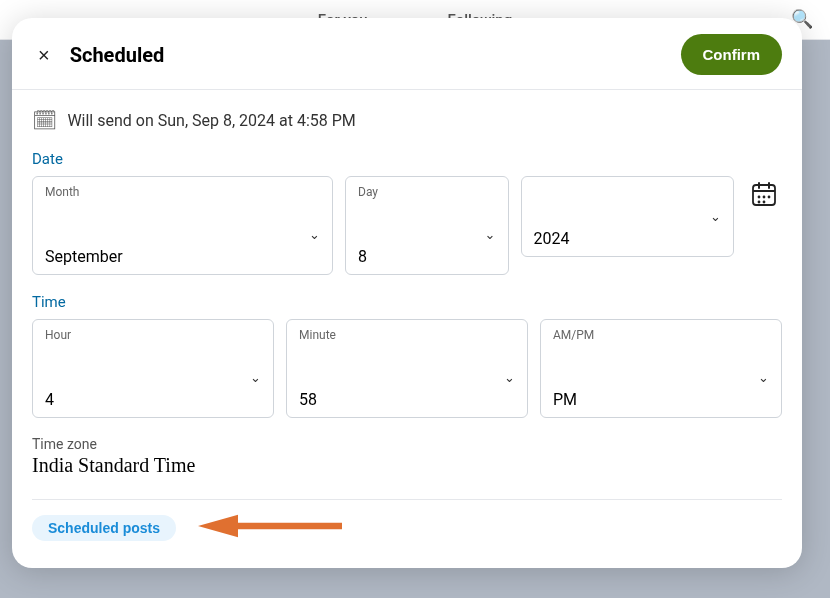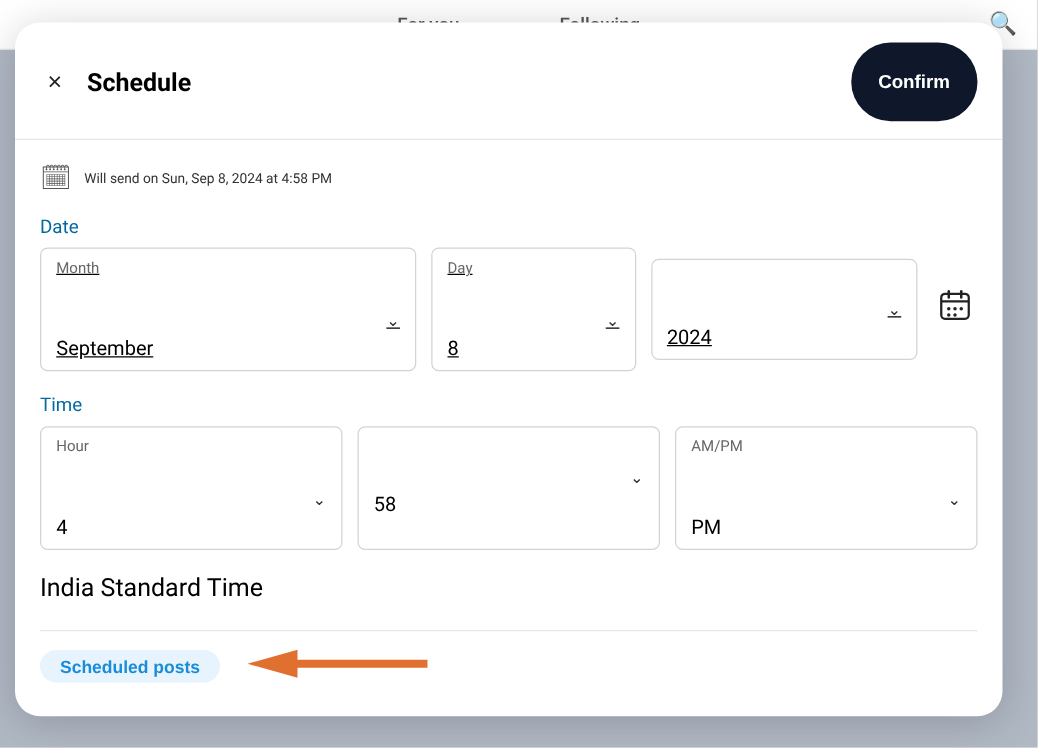--- a/index.html
+++ b/index.html
@@ -92,25 +92,25 @@
       line-height: 1;
     }
 
     .modal-title {
       font-size: 20px;
       font-weight: 700;
       color: #000;
     }
 
     .confirm-btn {
-      background: #0f172a;
+      background: #4d7c0f;
       color: #fff;
       border: none;
       border-radius: 999px;
-      padding: 23px 22px;
+      padding: 12px 22px;
       font-size: 15px;
       font-weight: 700;
       cursor: pointer;
     }
 
     
     .modal-body {
       padding: 18px 20px 20px 20px;
     }
 
@@ -121,39 +121,38 @@
       gap: 10px;
       margin-bottom: 18px;
     }
 
     .calendar-clock-icon {
       font-size: 20px;
       color: #555;
     }
 
     .schedule-info-text {
-      font-size: 11px;
+      font-size: 16px;
       color: #333;
     }
 
     
     .section-label {
       font-size: 15px;
       color: #0369a1;
       font-weight: 400;
       margin-bottom: 8px;
     }
 
     
     .date-row {
       display: flex;
       gap: 12px;
       margin-bottom: 18px;
-      align-items: center;
-      text-decoration: underline;
+      align-items: flex-start;
     }
 
     .select-box {
       border: 1.5px solid #cfd4da;
       border-radius: 6px;
       padding: 8px 12px;
       cursor: pointer;
       background: #fff;
       position: relative;
       display: flex;
@@ -243,20 +242,21 @@
     .timezone-label {
       font-size: 14px;
       color: #555;
       margin-bottom: 2px;
     }
 
     .timezone-value {
       font-size: 20px;
       font-weight: 400;
       color: #000;
+      font-family: Liberation Serif, serif;
     }
 
     
     .scheduled-posts-row {
       display: flex;
       align-items: center;
       gap: 14px;
       padding-top: 8px;
       border-top: 1px solid #e5e7eb;
     }
@@ -291,21 +291,21 @@
     <span class="bg-nav-item">For you</span>
     <span class="bg-nav-item">Following</span>
     <span class="bg-search">🔍</span>
   </div>
 
   <div class="modal">
 
     <div class="modal-header">
       <div class="header-left">
         <button class="close-btn">×</button>
-        <span class="modal-title">Schedule</span>
+        <span class="modal-title">Scheduled</span>
       </div>
       <button class="confirm-btn">Confirm</button>
     </div>
 
     <div class="modal-body">
 
       <div class="schedule-info">
         <span class="calendar-clock-icon">🗓</span>
         <span class="schedule-info-text">Will send on Sun, Sep 8, 2024 at 4:58 PM</span>
       </div>
@@ -365,39 +365,41 @@
             <span class="select-label">Hour</span>
             <div class="select-value-row">
               <span class="select-value">4</span>
               <span class="chevron">⌄</span>
             </div>
           </div>
         </div>
 
         <div class="select-box minute-box">
           <div class="select-box-inner">
+            <span class="select-label">Minute</span>
             <div class="select-value-row">
               <span class="select-value">58</span>
               <span class="chevron">⌄</span>
             </div>
           </div>
         </div>
 
         <div class="select-box ampm-box">
           <div class="select-box-inner">
             <span class="select-label">AM/PM</span>
             <div class="select-value-row">
               <span class="select-value">PM</span>
               <span class="chevron">⌄</span>
             </div>
           </div>
         </div>
       </div>
 
       <div class="timezone-section">
+        <div class="timezone-label">Time zone</div>
         <div class="timezone-value">India Standard Time</div>
       </div>
 
       <div class="scheduled-posts-row">
         <button class="scheduled-posts-btn">Scheduled posts</button>
         <span class="arrow-right">
           <svg class="arrow-svg" viewBox="0 0 200 44" xmlns="http://www.w3.org/2000/svg">
 
             <polygon points="190,18 60,18 60,8 10,22 60,36 60,26 190,26" fill="#e07030"></polygon>
           </svg>

